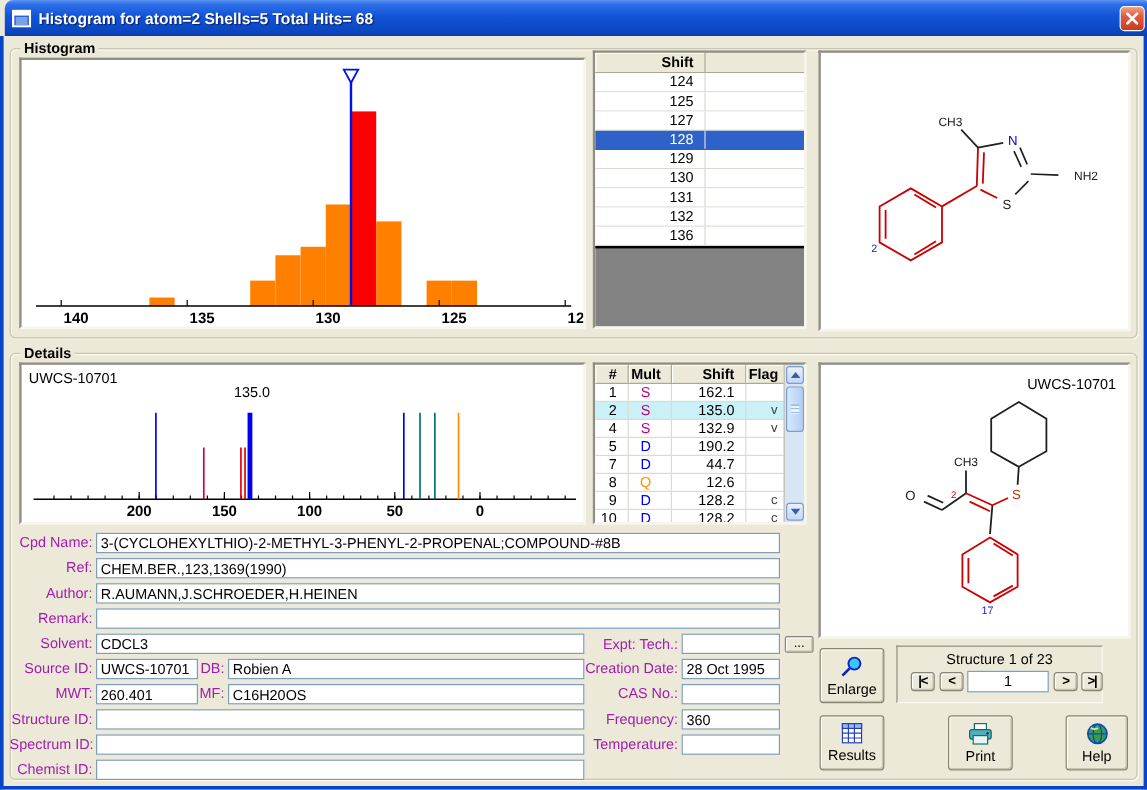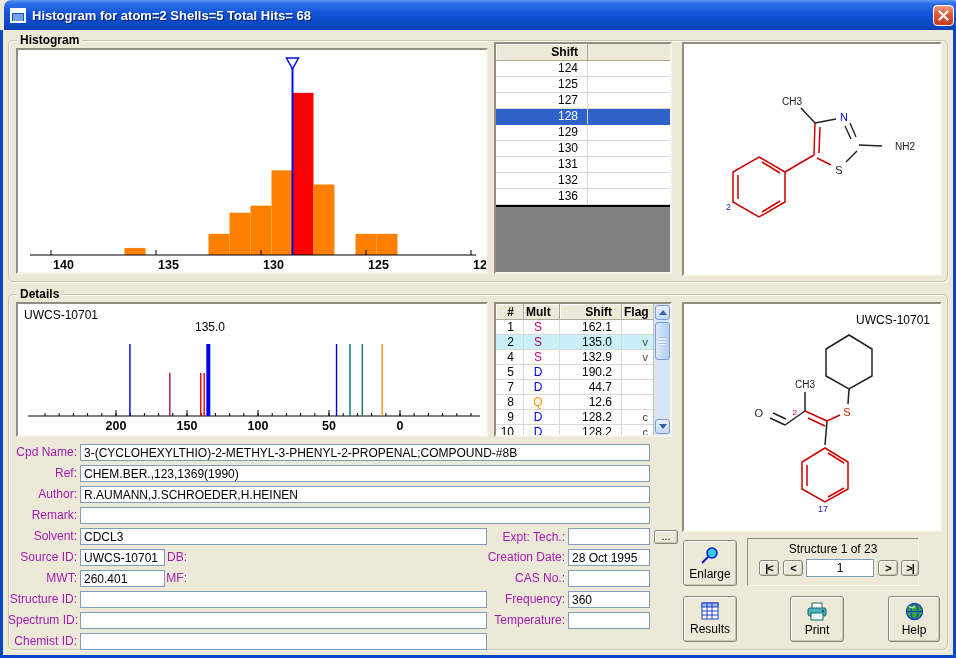--- a/index.html
+++ b/index.html
@@ -379,26 +379,28 @@
   <div class="flabel" style="left:8px;top:528px;width:69px;">Solvent:</div>
   <input class="tb" style="left: 80px; top: 528px; width: 407px;" value="CDCL3">
 
   <div class="flabel" style="left:470px;top:529px;width:95px;">Expt: Tech.:</div>
   <input class="tb" style="left: 568px; top: 528px; width: 82px;" value="">
   <div class="smallbtn" style="left:654px;top:530px;width:24px;height:14px;">...</div>
 
   <div class="flabel" style="left:8px;top:549px;width:69px;">Source ID:</div>
   <input class="tb" style="left: 80px; top: 549px; width: 85px;" value="UWCS-10701">
   <div class="flabel" style="left:160px;top:549px;width:27px;">DB:</div>
+  <input class="tb" style="left: 190px; top: 549px; width: 297px;" value="Robien A">
   <div class="flabel" style="left:470px;top:549px;width:95px;">Creation Date:</div>
   <input class="tb" style="left: 568px; top: 549px; width: 82px;" value="28 Oct 1995">
 
   <div class="flabel" style="left:8px;top:570px;width:69px;">MWT:</div>
   <input class="tb" style="left: 80px; top: 570px; width: 85px;" value="260.401">
   <div class="flabel" style="left:160px;top:570px;width:27px;">MF:</div>
+  <input class="tb" style="left: 190px; top: 570px; width: 297px;" value="C16H20OS">
   <div class="flabel" style="left:470px;top:570px;width:95px;">CAS No.:</div>
   <input class="tb" style="left: 568px; top: 570px; width: 82px;" value="">
 
   <div class="flabel" style="left:8px;top:591px;width:69px;">Structure ID:</div>
   <input class="tb" style="left: 80px; top: 591px; width: 407px;" value="">
   <div class="flabel" style="left:470px;top:591px;width:95px;">Frequency:</div>
   <input class="tb" style="left: 568px; top: 591px; width: 82px;" value="360">
 
   <div class="flabel" style="left:8px;top:612px;width:69px;">Spectrum ID:</div>
   <input class="tb" style="left: 80px; top: 612px; width: 407px;" value="">

